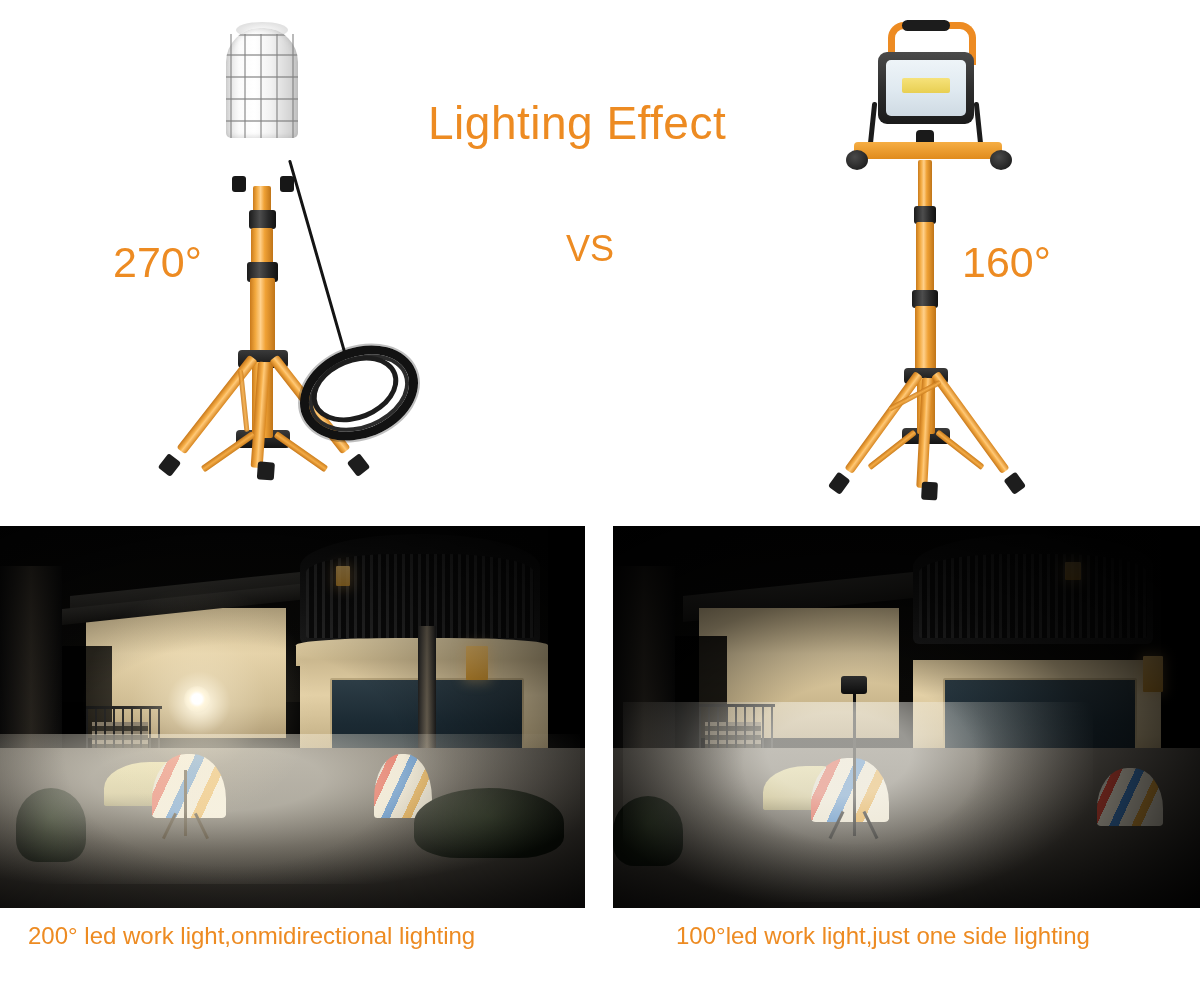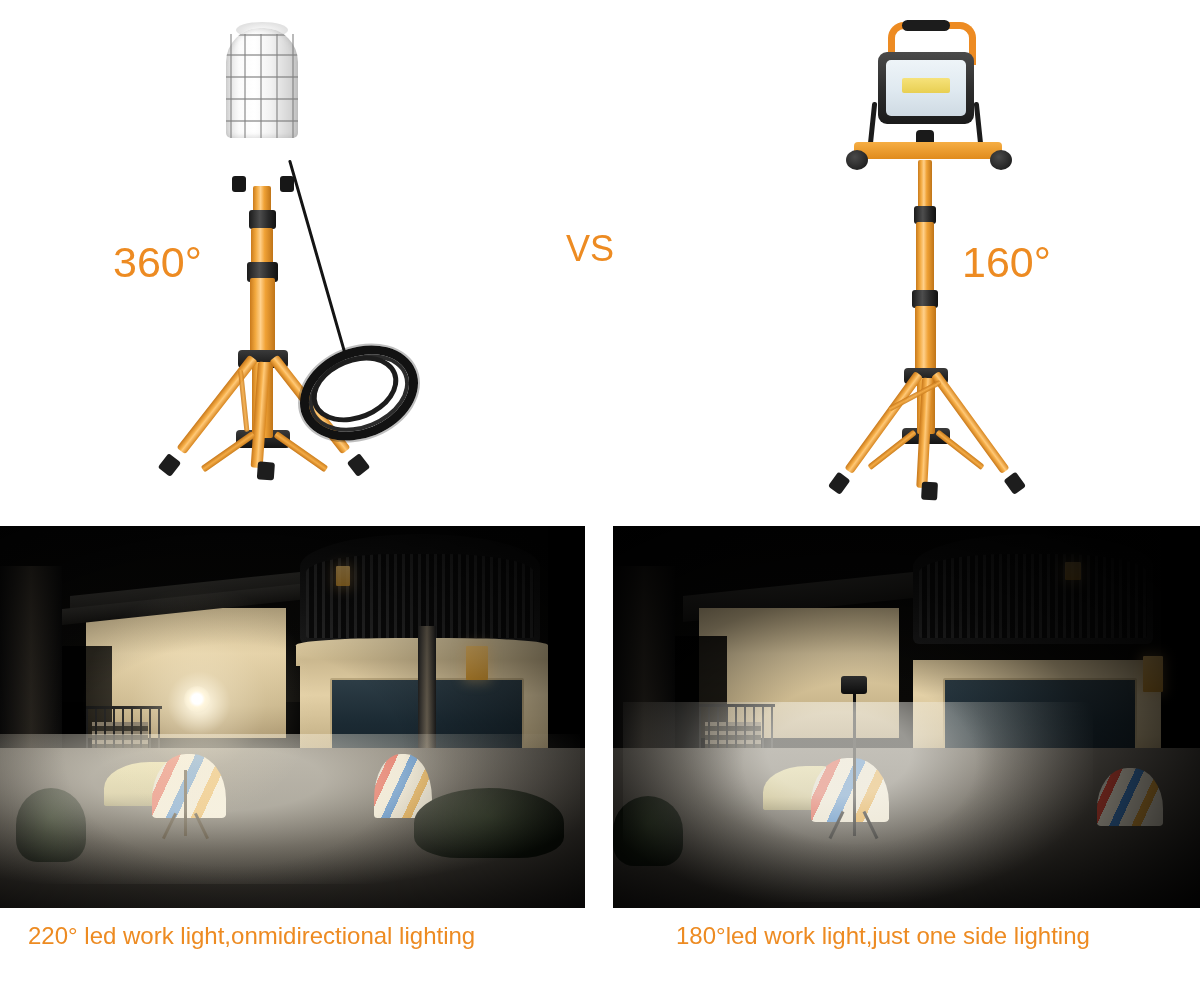--- a/index.html
+++ b/index.html
@@ -330,24 +330,25 @@
     white-space:nowrap;
   }
   #caption-360{left:28px;}
   #caption-180{left:676px;}
 </style>
 </head>
 <body>
 
 <div id="top-panel">
 
+  <div class="headline" id="title-lighting-effect">Lighting Effect</div>
 
   <div class="headline" id="vs-label">VS</div>
 
-  <div class="headline" id="deg-left">360°</div>
+  <div class="headline" id="deg-left">270°</div>
 
   <div class="headline" id="deg-right">160°</div>
 
   <div class="prod" id="product-360">
 
     <div id="lamp360-top"></div>
     <div id="lamp360-cage">
       <div class="cage-rib" style="left:4px;"></div>
       <div class="cage-rib" style="left:18px;"></div>
       <div class="cage-rib" style="left:34px;"></div>
@@ -511,14 +512,14 @@
       <div class="mini-tripod" style="left:222px;top:284px;width:3px;height:30px;background:#0d0d0d;transform:rotate(26deg);"></div>
       <div class="mini-tripod" style="left:256px;top:284px;width:3px;height:30px;background:#0d0d0d;transform:rotate(-26deg);"></div>
 
       <div id="floor-pool-180"></div>
       <div id="lamp-in-photo-180"></div>
       <div id="vignette-180"></div>
     </div>
   </div>
 </div>
 
-<div class="caption" id="caption-360">220° led work light,onmidirectional lighting</div>
-<div class="caption" id="caption-180">180°led work light,just one side lighting</div>
+<div class="caption" id="caption-360">200° led work light,onmidirectional lighting</div>
+<div class="caption" id="caption-180">100°led work light,just one side lighting</div>
 
 </body></html>

